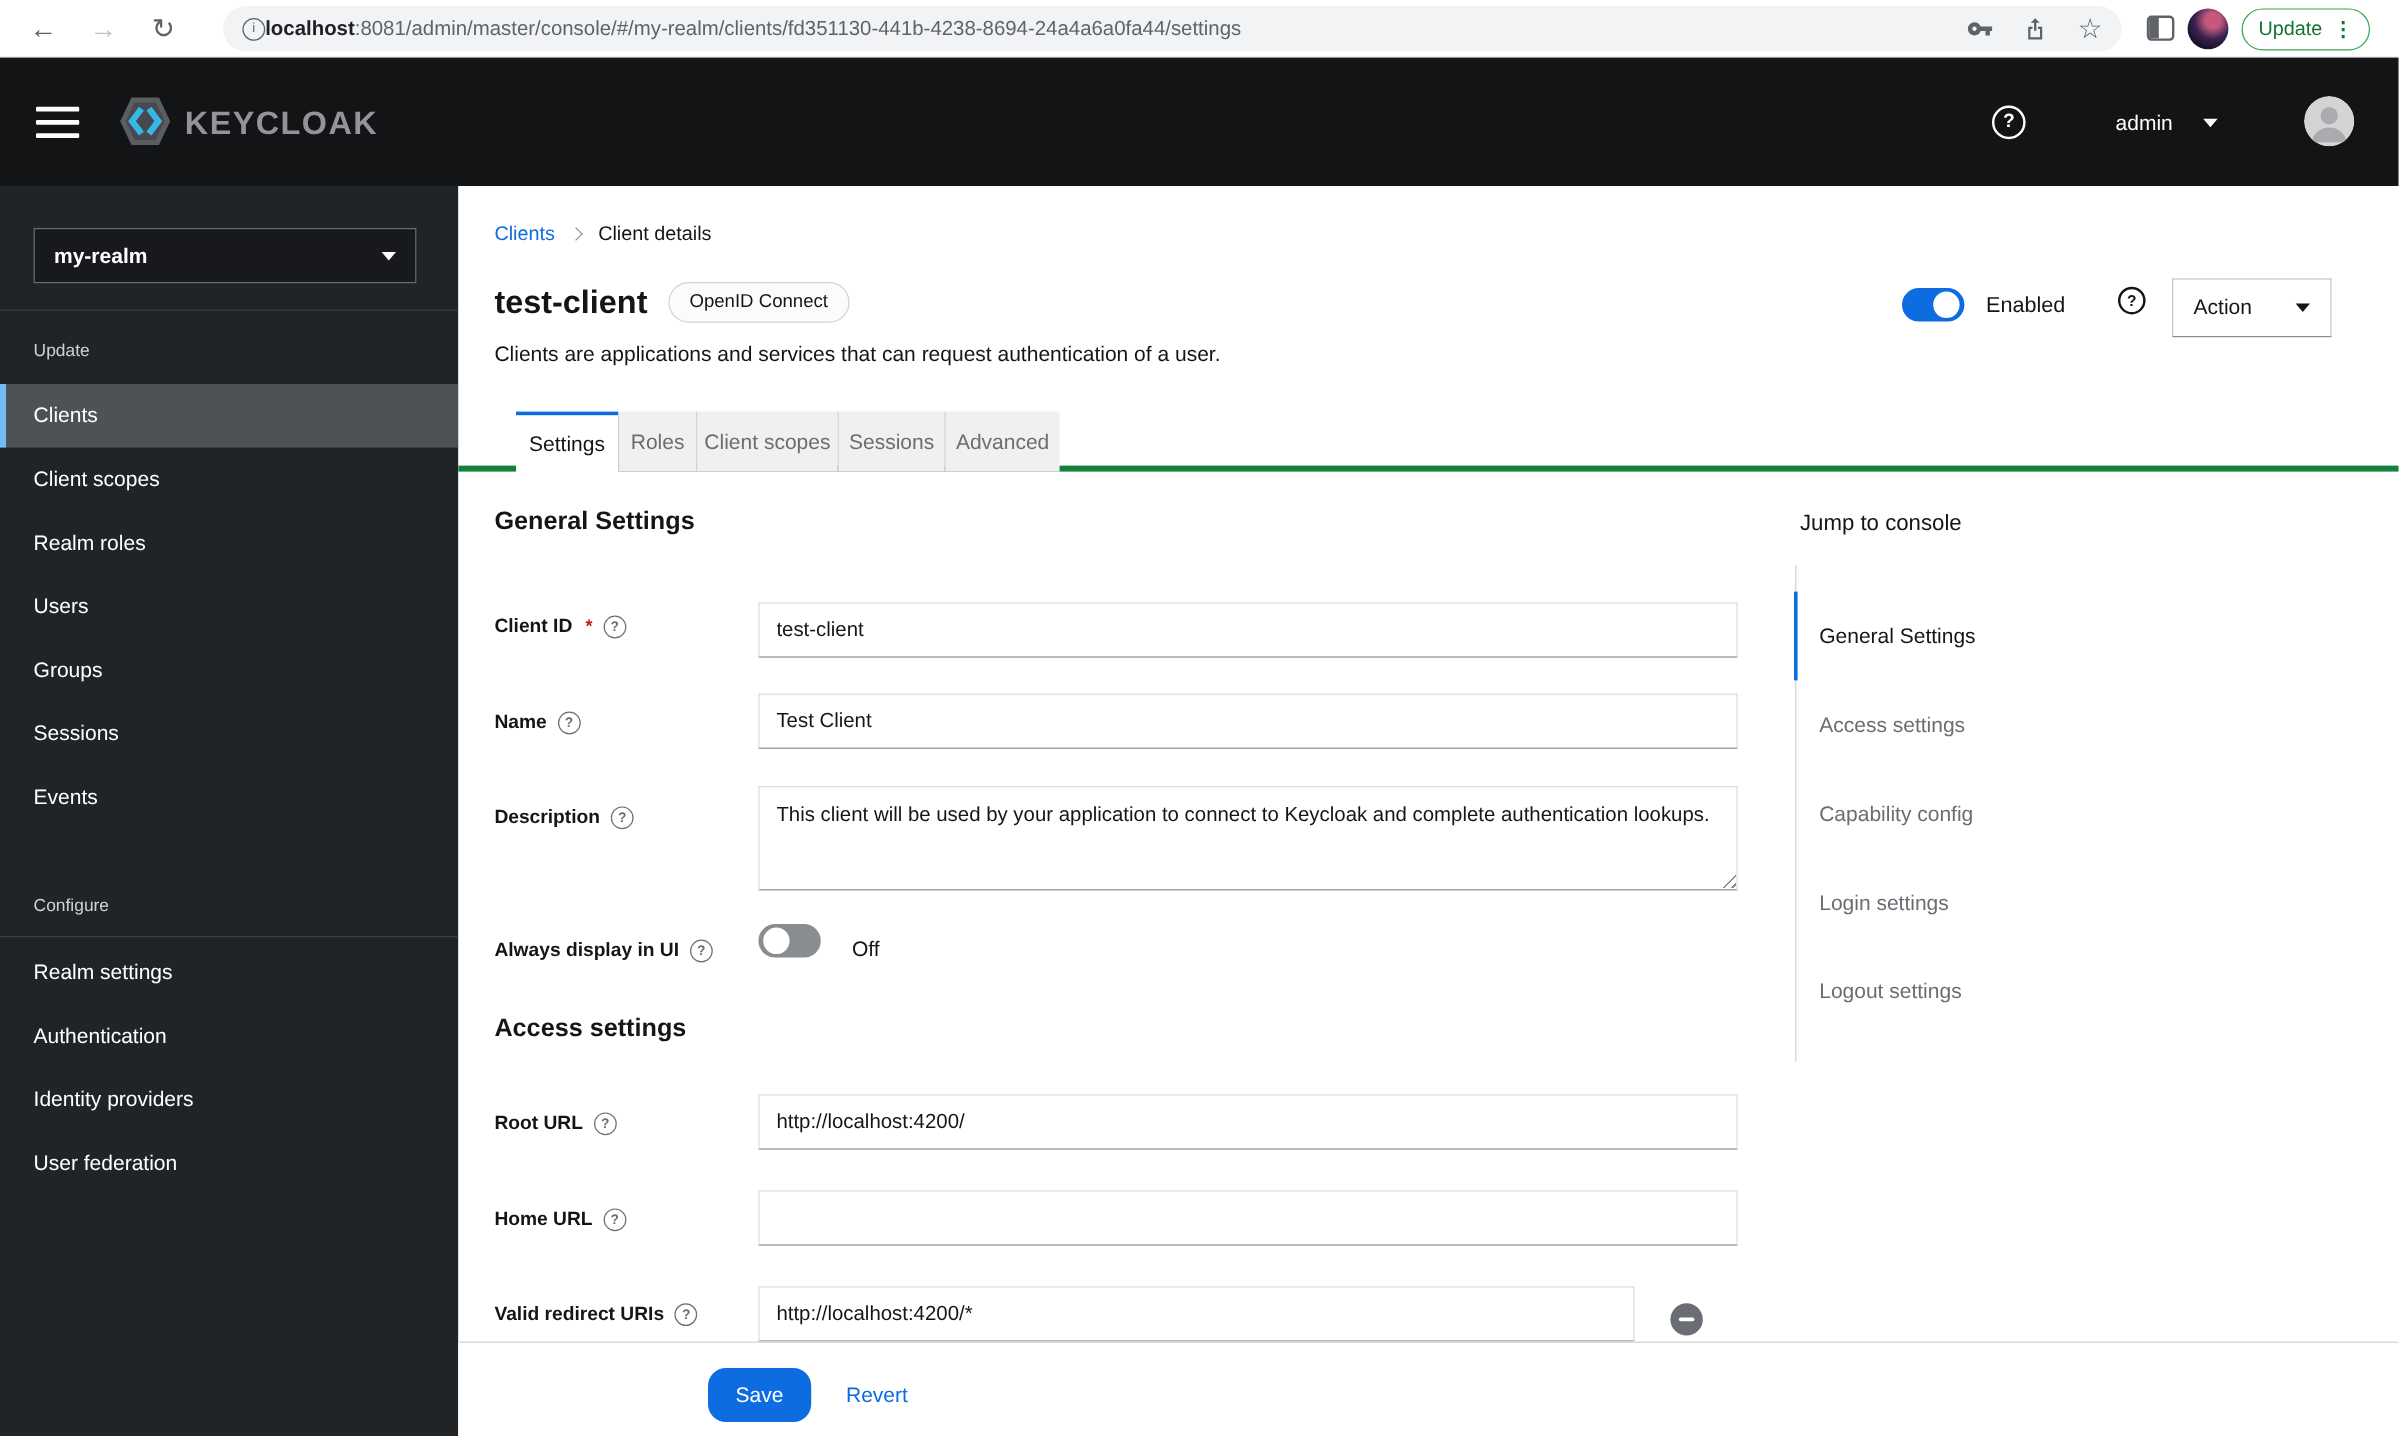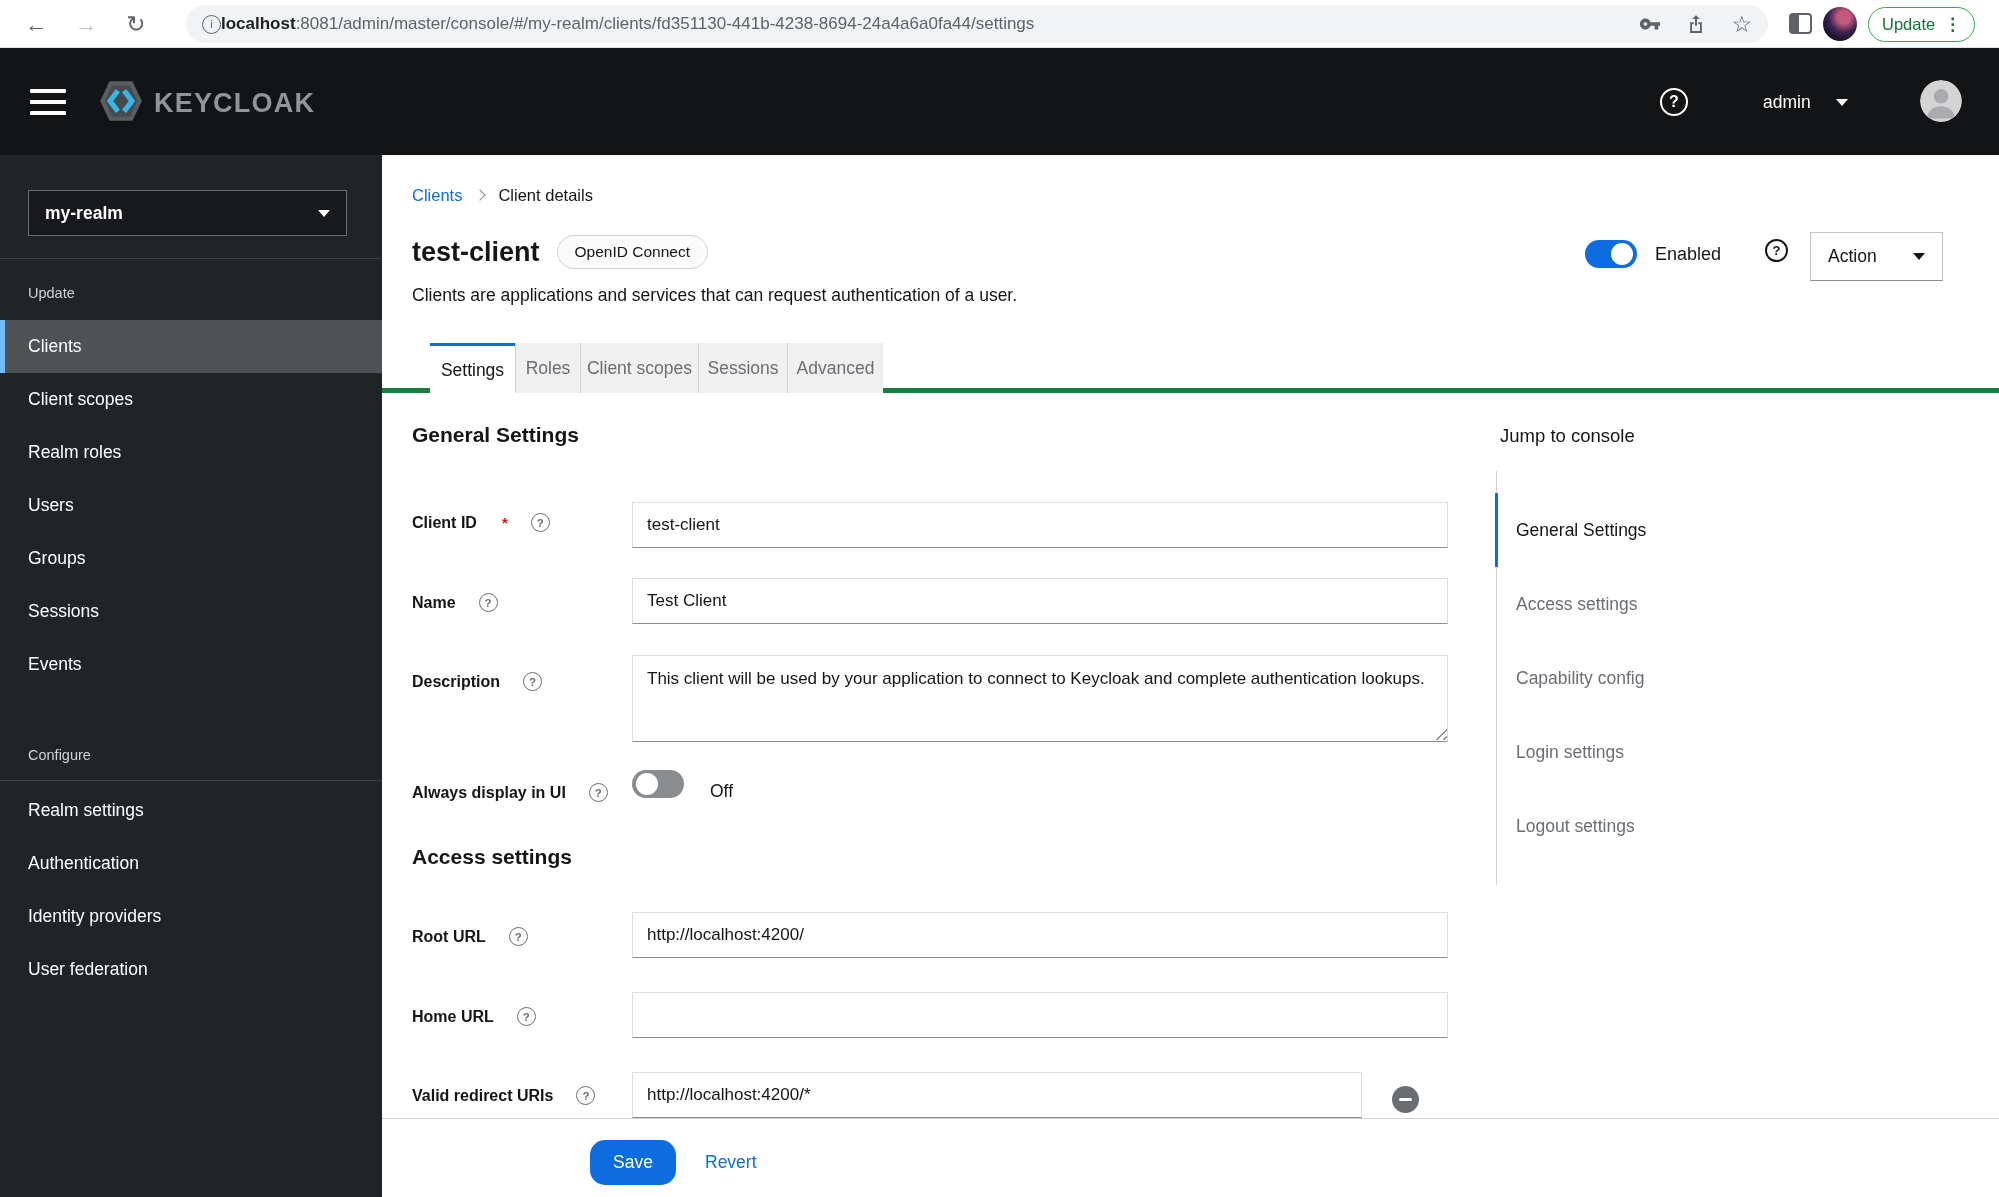--- a/index.html
+++ b/index.html
@@ -69,21 +69,21 @@
   .action-select .caret { margin-left:auto; color:#151515; }
 
   
   .tabbar { position:absolute; left:0; top:188px; width:1617px; height:50px; border-bottom:5px solid #15803d; display:flex; align-items:flex-start; padding-left:48px; }
   .tab { height:50px; display:flex; align-items:center; justify-content:center; font-size:17.5px; cursor:pointer; }
   .tab.active { height:51px; background:#fff; border-top:3px solid #0c6ce0; color:#151515; width:85px; }
   .tab.inactive { background:#f0f0f0; border-left:1px solid #d2d2d2; color:#6a6e73; }
 
   
   .sec-heading { position:absolute; left:30px; font-size:21px; font-weight:700; color:#151515; }
-  .f-label { position:absolute; left:30px; display:flex; align-items:center; gap:23px; font-size:16px; font-weight:700; color:#151515; }
+  .f-label { position:absolute; left:30px; display:flex; align-items:center; gap:9px; font-size:16px; font-weight:700; color:#151515; }
   .req { color:#c9190b; font-size:15px; margin-left:2px; }
   .help-q { width:19px; height:19px; border:1.5px solid #6a6e73; border-radius:50%; color:#6a6e73; font-size:11.5px; font-weight:700; display:flex; align-items:center; justify-content:center; flex:0 0 auto; }
   .pf-input { position:absolute; left:250px; width:816px; height:46px; border:1px solid #dcdcdc; border-bottom:1.7px solid #8a8d90; padding:0 14px; font-size:17px; color:#151515; font-family:"Liberation Sans", sans-serif; background:#fff; outline:none; }
   .pf-textarea { position:absolute; left:250px; width:816px; height:87px; border:1px solid #dcdcdc; border-bottom:1.7px solid #8a8d90; padding:10px 14px; font-size:17px; line-height:1.55; color:#151515; font-family:"Liberation Sans", sans-serif; resize:none; outline:none; }
   .resize-handle { position:absolute; left:1052px; width:13px; height:13px; clip-path:polygon(100% 0,100% 100%,0 100%); background:repeating-linear-gradient(135deg,#8a8d90 0 1.5px,transparent 1.5px 5px); }
   .off-switch { position:absolute; left:250px; top:615px; }
   .off-text { position:absolute; left:328px; top:626px; font-size:17.5px; color:#151515; }
   .minus-btn { position:absolute; left:1010px; top:931px; width:27px; height:27px; border-radius:50%; background:#6a6e73; display:flex; align-items:center; justify-content:center; cursor:pointer; }
   .minus-btn i { display:block; width:13px; height:3px; background:#fff; border-radius:2px; }
 

